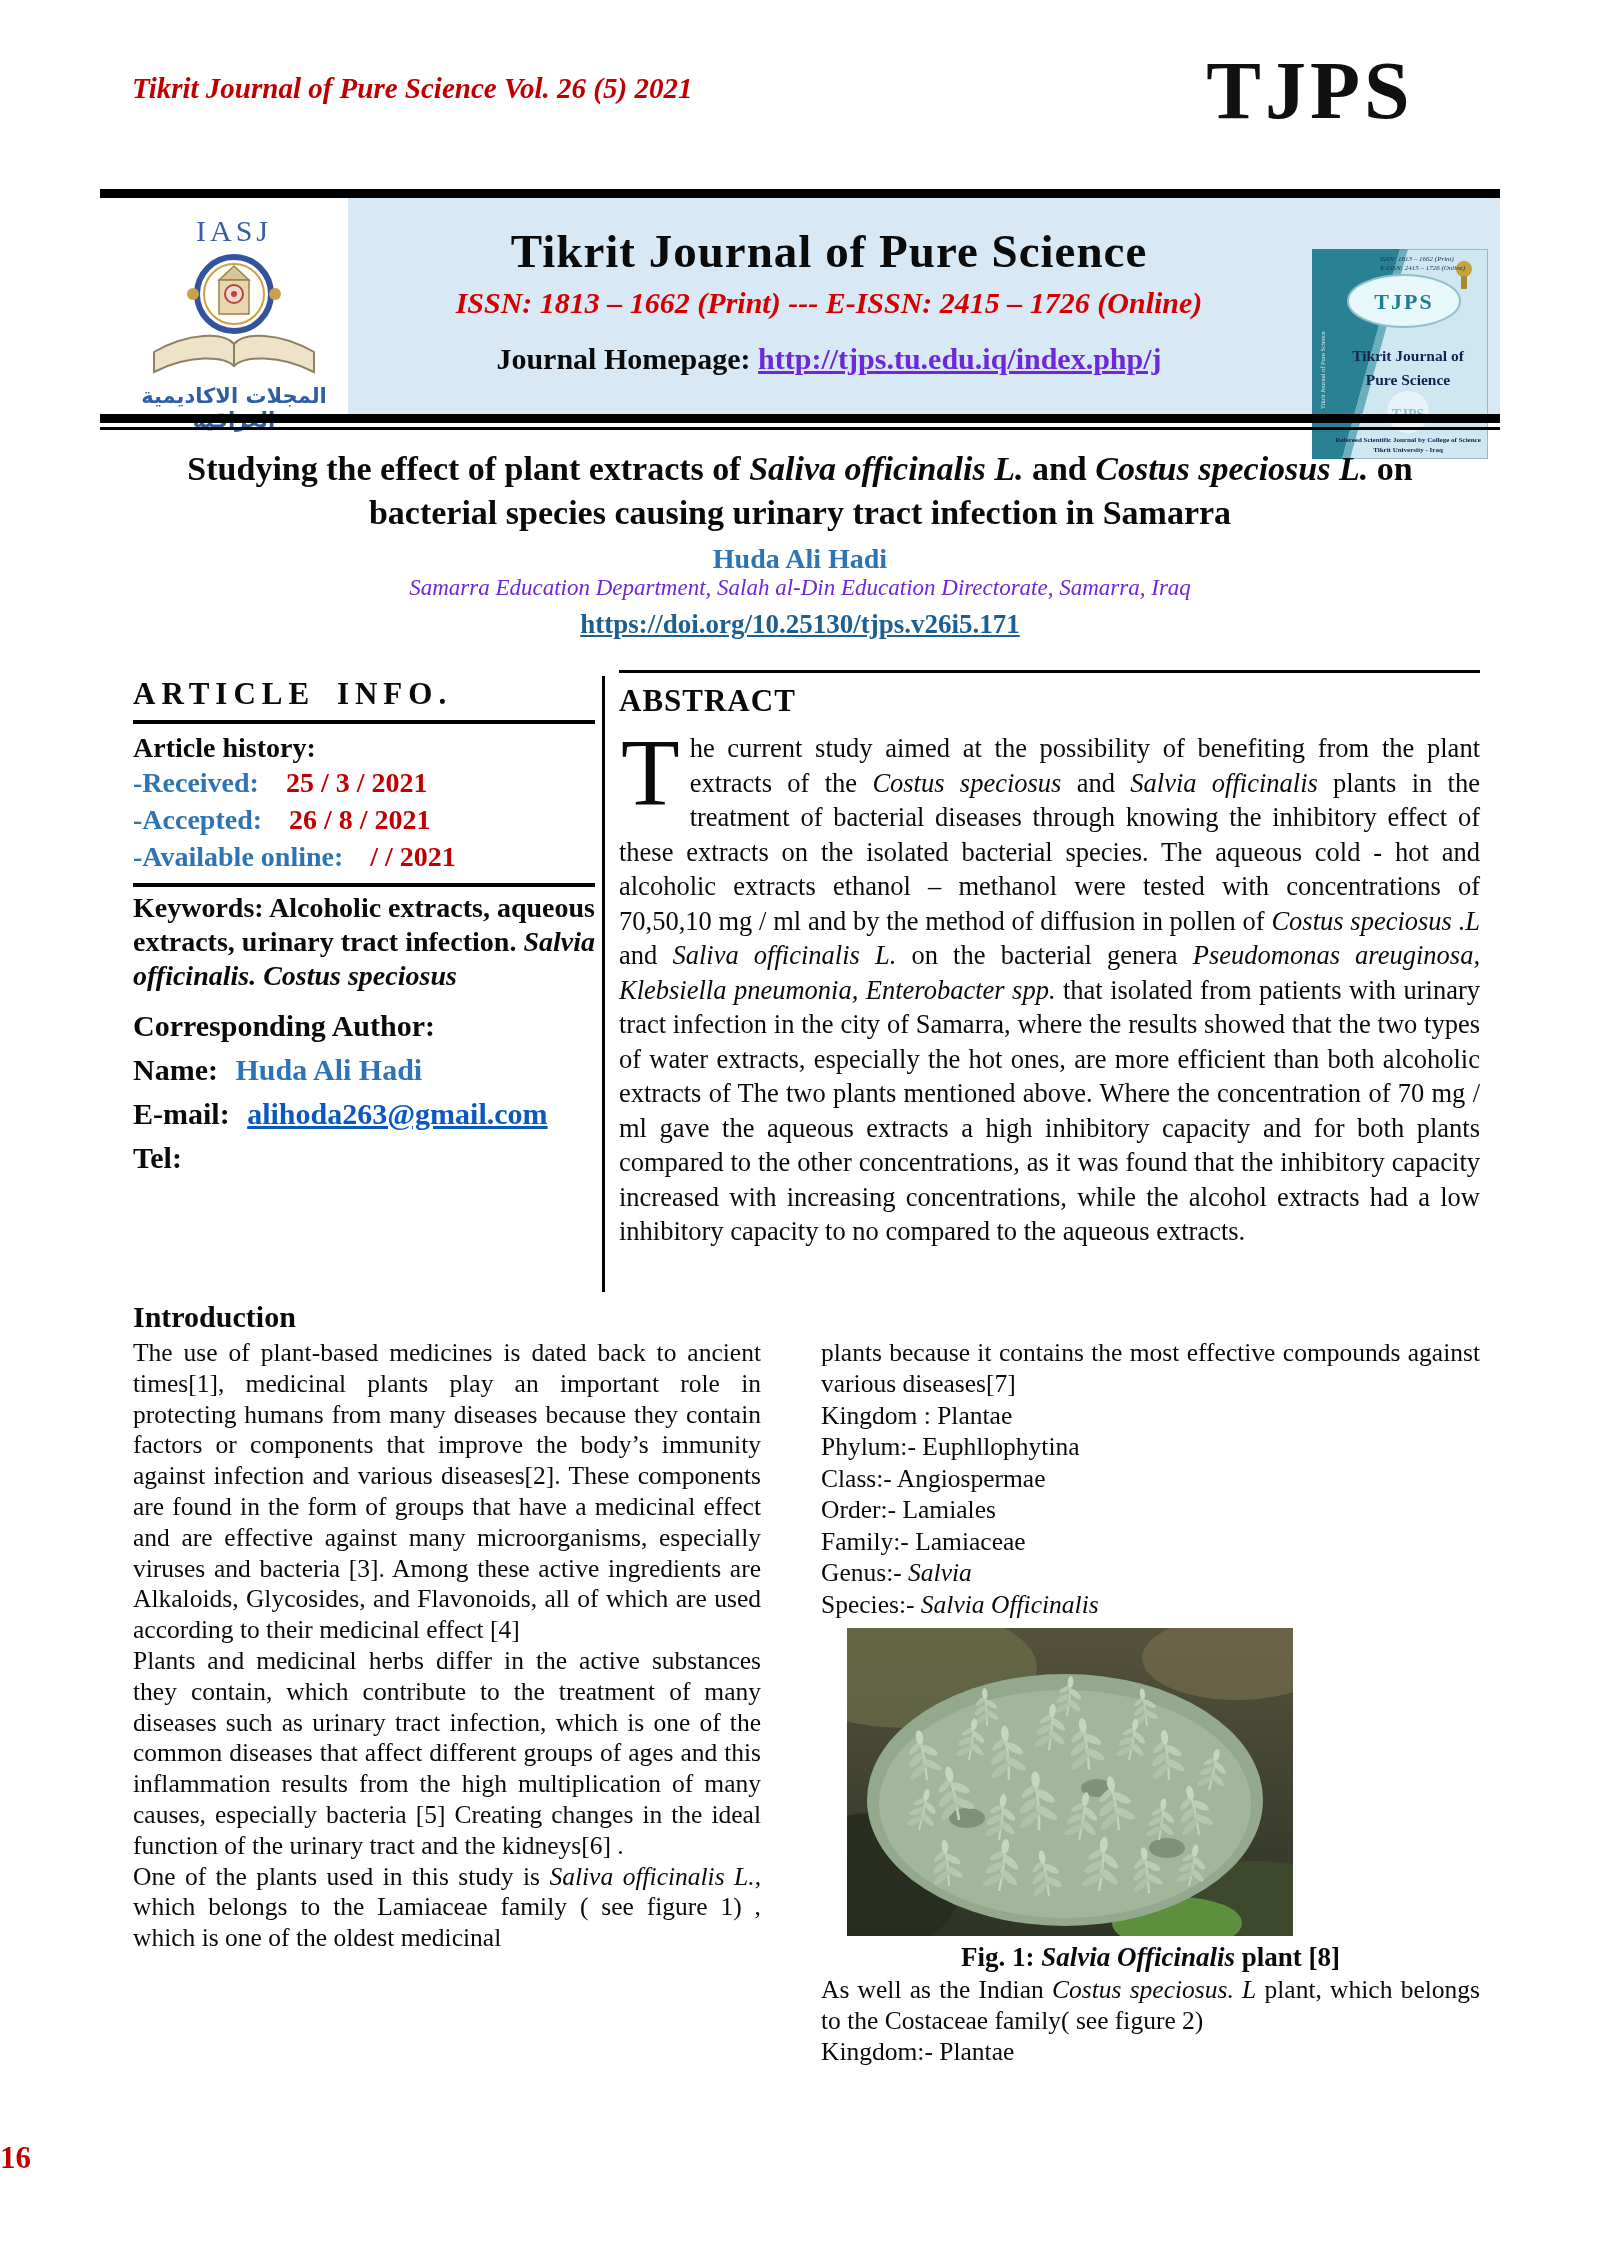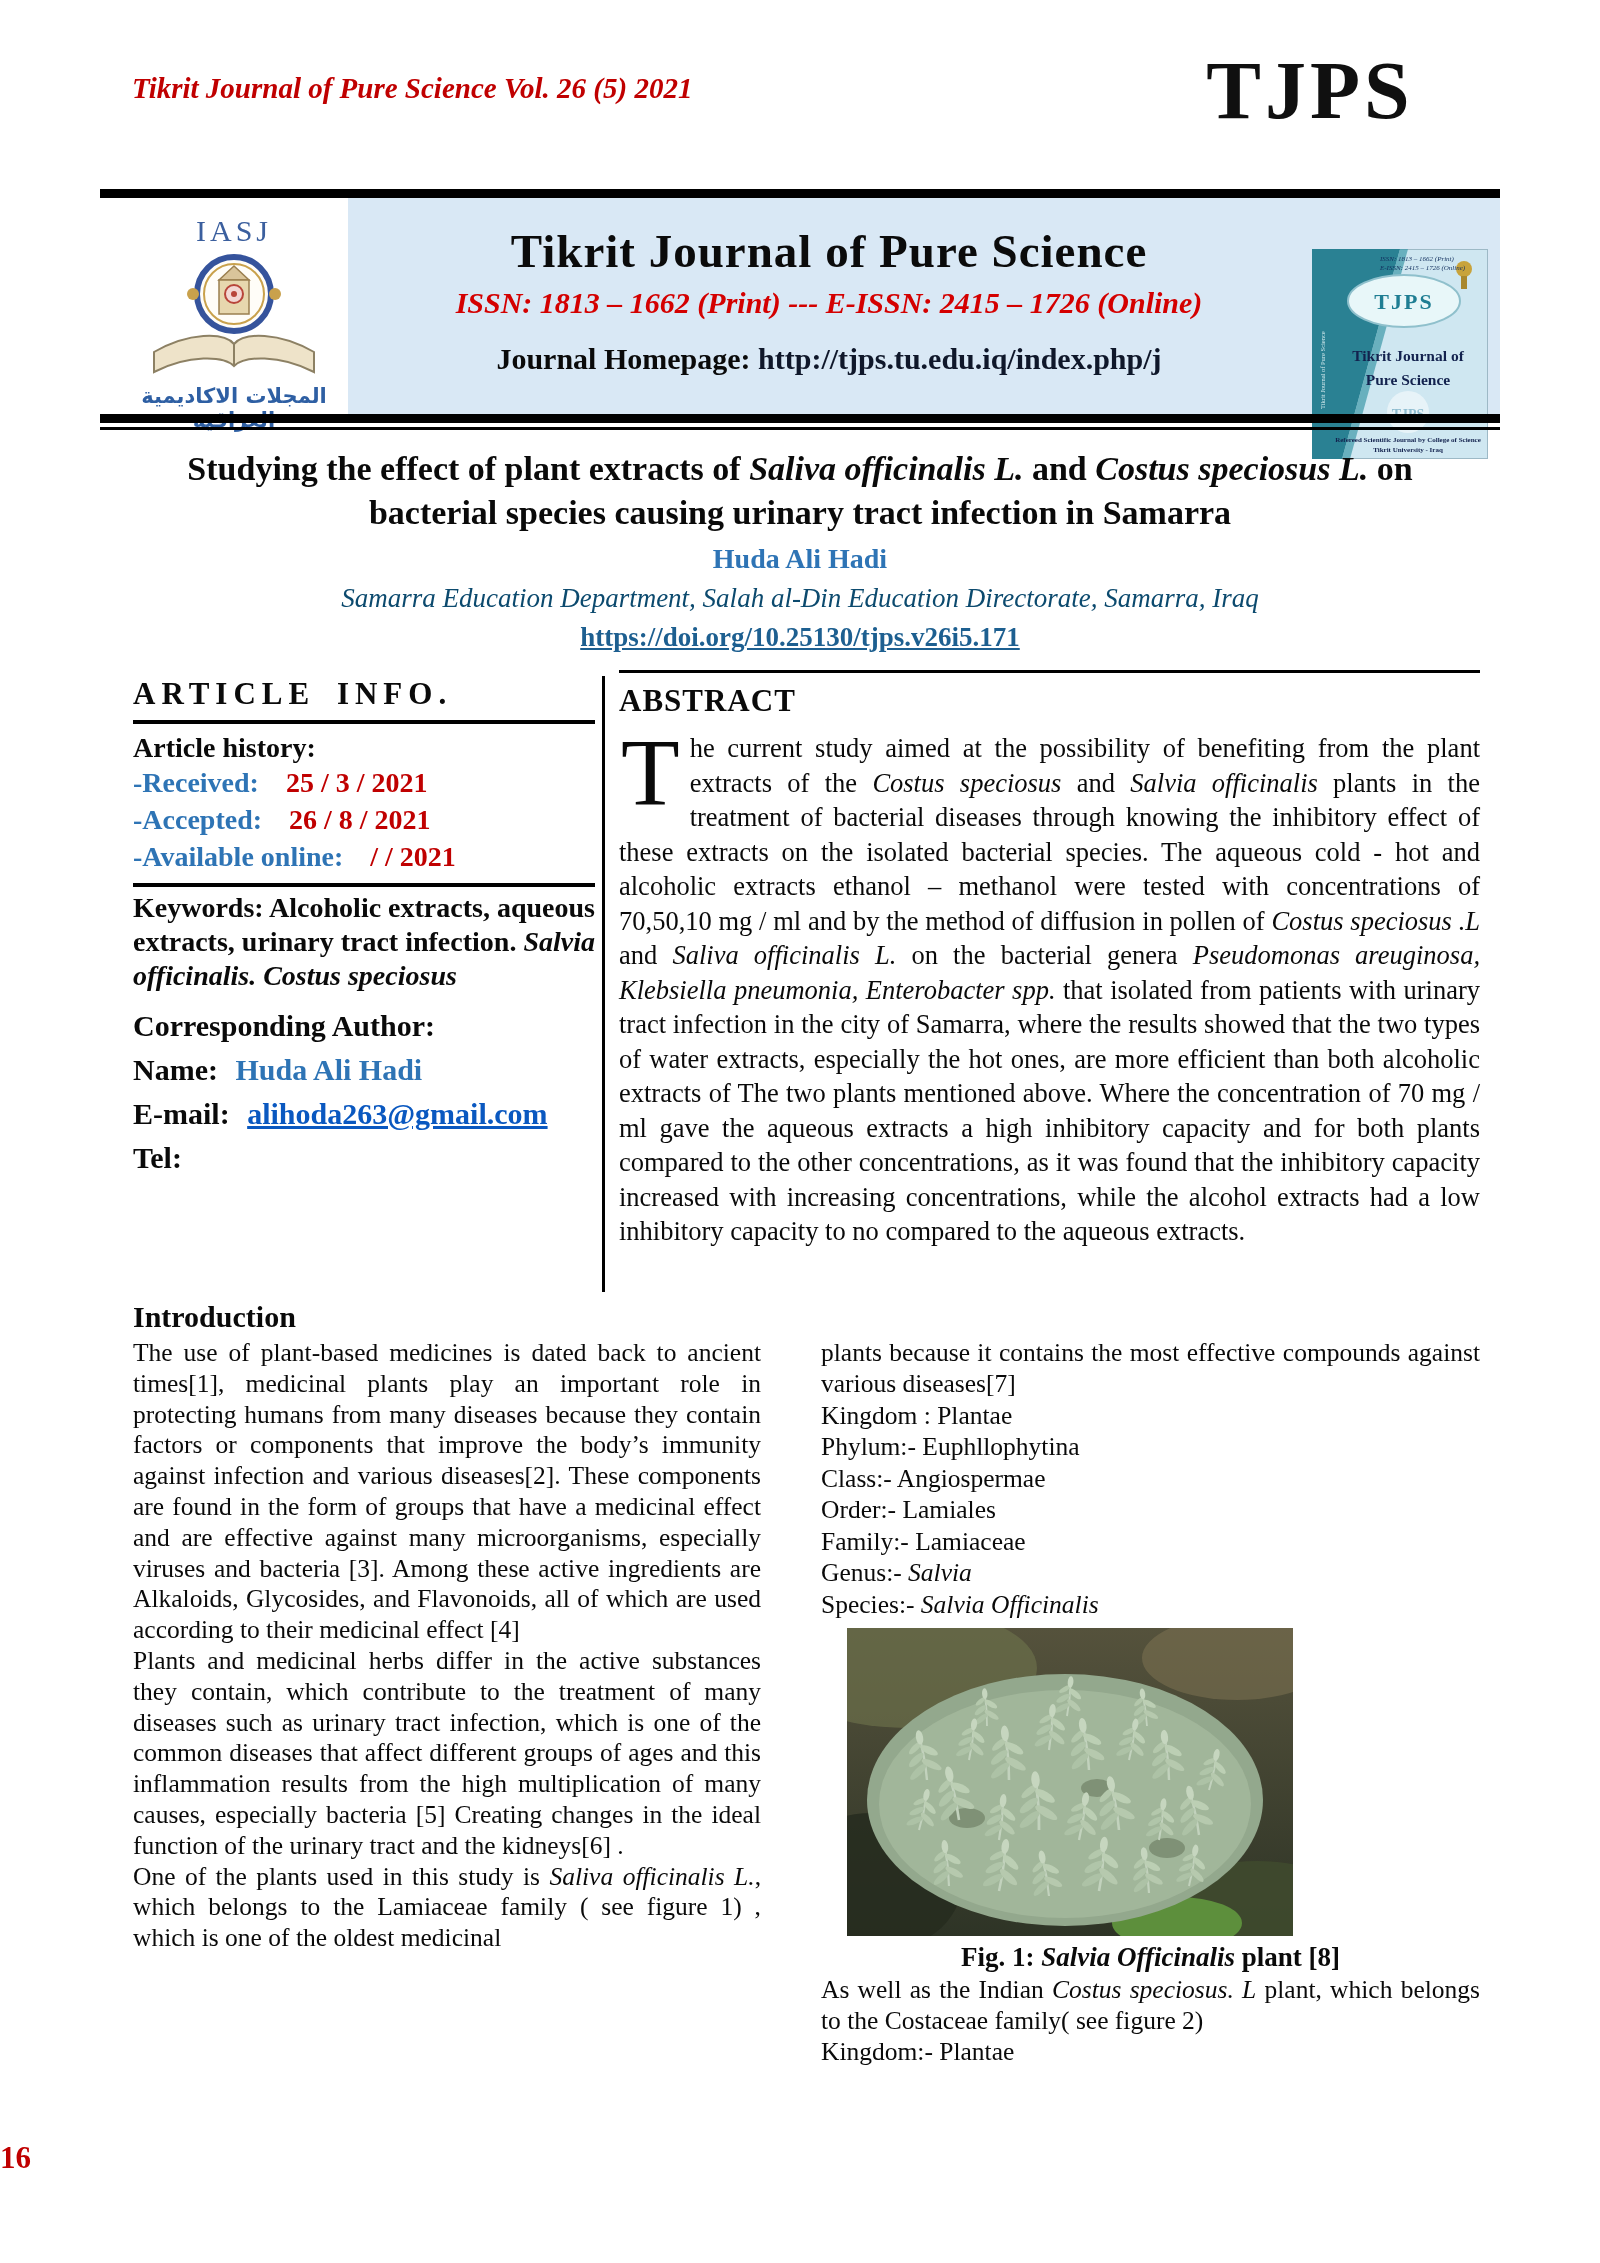--- a/index.html
+++ b/index.html
@@ -12,33 +12,33 @@
   .vol-line { position:absolute; left:132px; top:72px; font-size:29px; font-weight:bold; font-style:italic; color:#c00000; }
   .brand { position:absolute; left:1140px; top:50px; width:340px; text-align:center; font-size:82px; font-weight:bold; color:#101010; line-height:1; letter-spacing:4px; }
   
   .bar-top { position:absolute; left:100px; top:189px; width:1400px; height:9px; background:#000; }
   .banner { position:absolute; left:100px; top:198px; width:1400px; height:216px; background:#fff; }
   .banner-blue { position:absolute; left:248px; top:0; width:1152px; height:216px; background:#d9e8f5; }
   .banner-center { position:absolute; left:248px; top:0; width:962px; height:216px; }
   .banner-title { margin-top:26px; text-align:center; font-size:47px; font-weight:bold; letter-spacing:1px; color:#0b0b0b; }
   .banner-issn { margin-top:8px; text-align:center; font-size:30px; font-weight:bold; font-style:italic; color:#d40000; }
   .banner-home { margin-top:22px; text-align:center; font-size:30px; font-weight:bold; }
-  .home-link { color:#0f172a; cursor:pointer; }
+  .home-link { color:#6d28d9; text-decoration:underline; cursor:pointer; }
   .iasj { position:absolute; left:28px; top:4px; width:212px; height:208px; text-align:center; background:#fff; }
   .iasj-acronym { margin-top:12px; font-size:30px; letter-spacing:4px; color:#3b5f9e; }
   .iasj-svg { display:block; margin:-4px auto 0 auto; }
   .iasj-arabic { font-family:"DejaVu Sans", sans-serif; font-size:21px; font-weight:bold; color:#2e5fa3; margin-top:-6px; }
   .cover { position:absolute; right:12px; top:3px; width:176px; height:210px;margin-top:48px; }
   .bar-bottom { position:absolute; left:100px; top:414px; width:1400px; height:9px; background:#000; }
   .bar-thin  { position:absolute; left:100px; top:427px; width:1400px; height:3px; background:#000; }
   
   .title-block { position:absolute; left:180px; top:447px; width:1240px; text-align:center; }
   .article-title { font-size:34px; font-weight:bold; line-height:1.3; }
   .author { margin-top:8px; font-size:28px; font-weight:bold; color:#2e74b5; }
-  .affiliation { margin-top:8px; font-size:27px; font-style:italic; color:#0c4a6e; }
+  .affiliation { margin-top:0; font-size:23px; font-style:italic; color:#6d28d9; }
   .doi { margin-top:8px; font-size:27px; font-weight:bold; color:#1d5f90; text-decoration:underline; cursor:pointer; display:inline-block; }
   
   .info-section { position:absolute; left:133px; top:670px; width:1347px; height:622px; }
   .info-left { position:absolute; left:0; top:6px; width:462px; }
   .info-heading { font-size:31px; font-weight:bold; letter-spacing:6px; word-spacing:8px; padding-bottom:8px; border-bottom:4px solid #000; }
   .history-label { margin-top:8px; font-size:28px; font-weight:bold; }
   .history-row { font-size:28px; font-weight:bold; line-height:37px; }
   .history-row .lab { color:#2e74b5; }
   .history-row .val { color:#c00000; margin-left:20px; }
   .rule { border-bottom:4px solid #000; margin-top:8px; }

